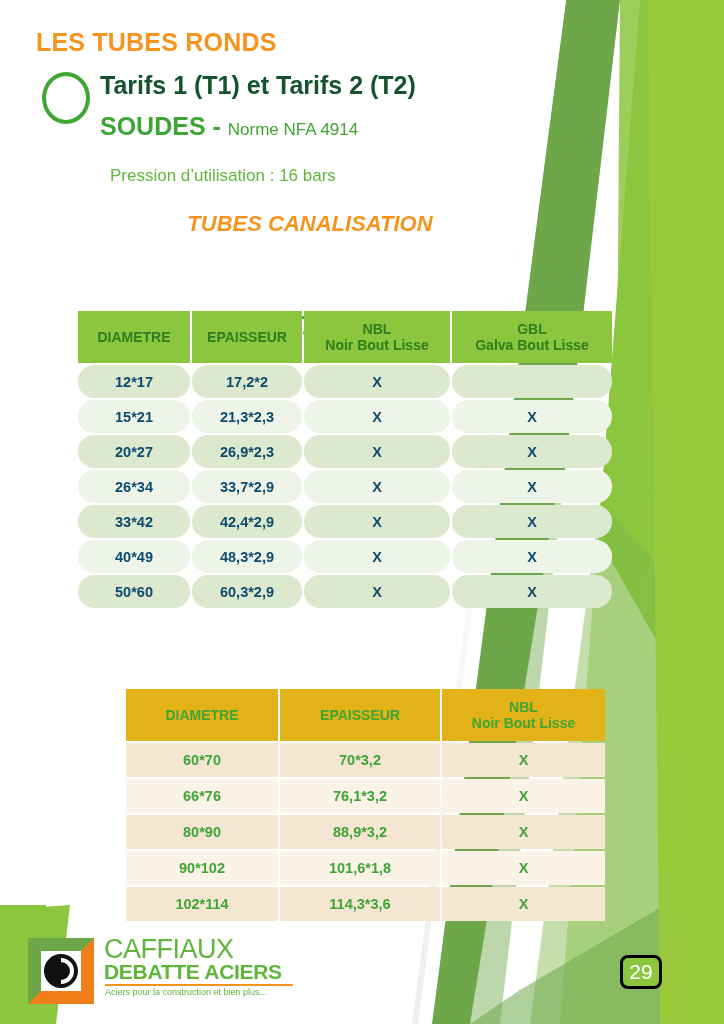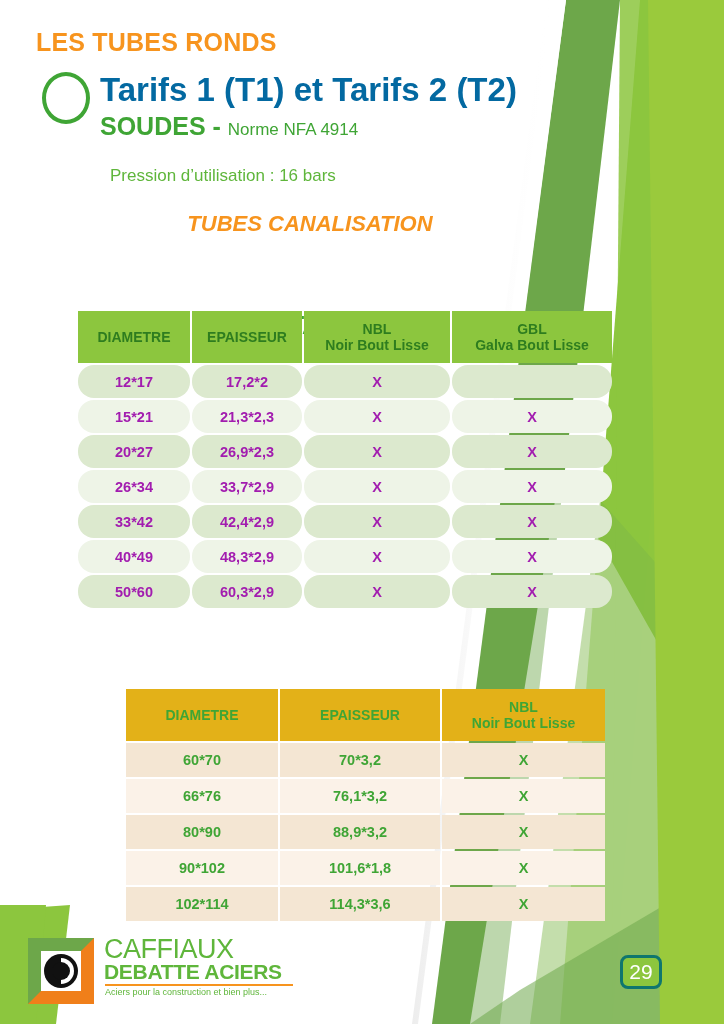--- a/index.html
+++ b/index.html
@@ -27,21 +27,21 @@
     font-size:25px;font-weight:bold;letter-spacing:.2px;
     color:#F7941E;white-space:nowrap;
   }
   .bullet-ring{
     position:absolute;left:42px;top:72px;
     width:48px;height:52px;border:4px solid #3FA535;border-radius:50%;
     box-sizing:border-box;background:transparent;
   }
   .line2{
     position:absolute;left:100px;top:71px;
-    font-size:33px;font-weight:bold;color:#0369a1;white-space:nowrap;
+    font-size:25px;font-weight:bold;color:#14532d;white-space:nowrap;
   }
   .line3{
     position:absolute;left:100px;top:112px;
     font-size:25px;font-weight:bold;color:#3FA535;white-space:nowrap;
   }
   .line3 .norme{font-size:17px;font-weight:normal;}
   .pressure{
     position:absolute;left:110px;top:166px;
     font-size:17px;color:#5FB63B;white-space:nowrap;
   }
@@ -68,21 +68,21 @@
     padding:0;margin:0;text-align:center;vertical-align:middle;
     font-size:14.5px;font-weight:bold;
   }
   table.grid th{
     font-weight:bold;line-height:1.16;
   }
 
   
   #table1{left:76px;top:309px;width:538px;}
   #table1 th{height:52px;background:#8CC63E;color:#2E7D1F;font-size:14px;}
-  #table1 td{height:33px;color:#a21caf;border-radius:16px;}
+  #table1 td{height:33px;color:#0c4a6e;border-radius:16px;}
   #table1 tbody tr:nth-child(odd) td{background:#DCE9CE;}
   #table1 tbody tr:nth-child(even) td{background:#EEF4E7;}
 
   
   #table2{left:124px;top:687px;width:479px;}
   #table2 th{height:52px;background:#E3B118;color:#3FA535;font-size:14px;}
   #table2 td{height:34px;color:#3FA535;}
   #table2 tbody tr:nth-child(odd) td{background:#F4E6D3;}
   #table2 tbody tr:nth-child(even) td{background:#FBF2E8;}
 
@@ -104,21 +104,21 @@
   .logo-rule{position:absolute;left:77px;top:48px;width:188px;height:2px;background:#F7941E;}
   .logo-tag{
     position:absolute;left:77px;top:51px;
     font-size:9px;color:#5FB63B;white-space:nowrap;
   }
 
   
   .pagenum{
     position:absolute;left:620px;top:955px;
     width:42px;height:34px;
-    background:#8CC63E;border:3px solid #0f766e;border-radius:8px;
+    background:#8CC63E;border:3px solid #000000;border-radius:8px;
     color:#ffffff;font-size:21px;font-weight:normal;
     display:flex;align-items:center;justify-content:center;
     box-sizing:border-box;
   }
 </style>
 </head>
 <body>
 
 <div class="page">
 

